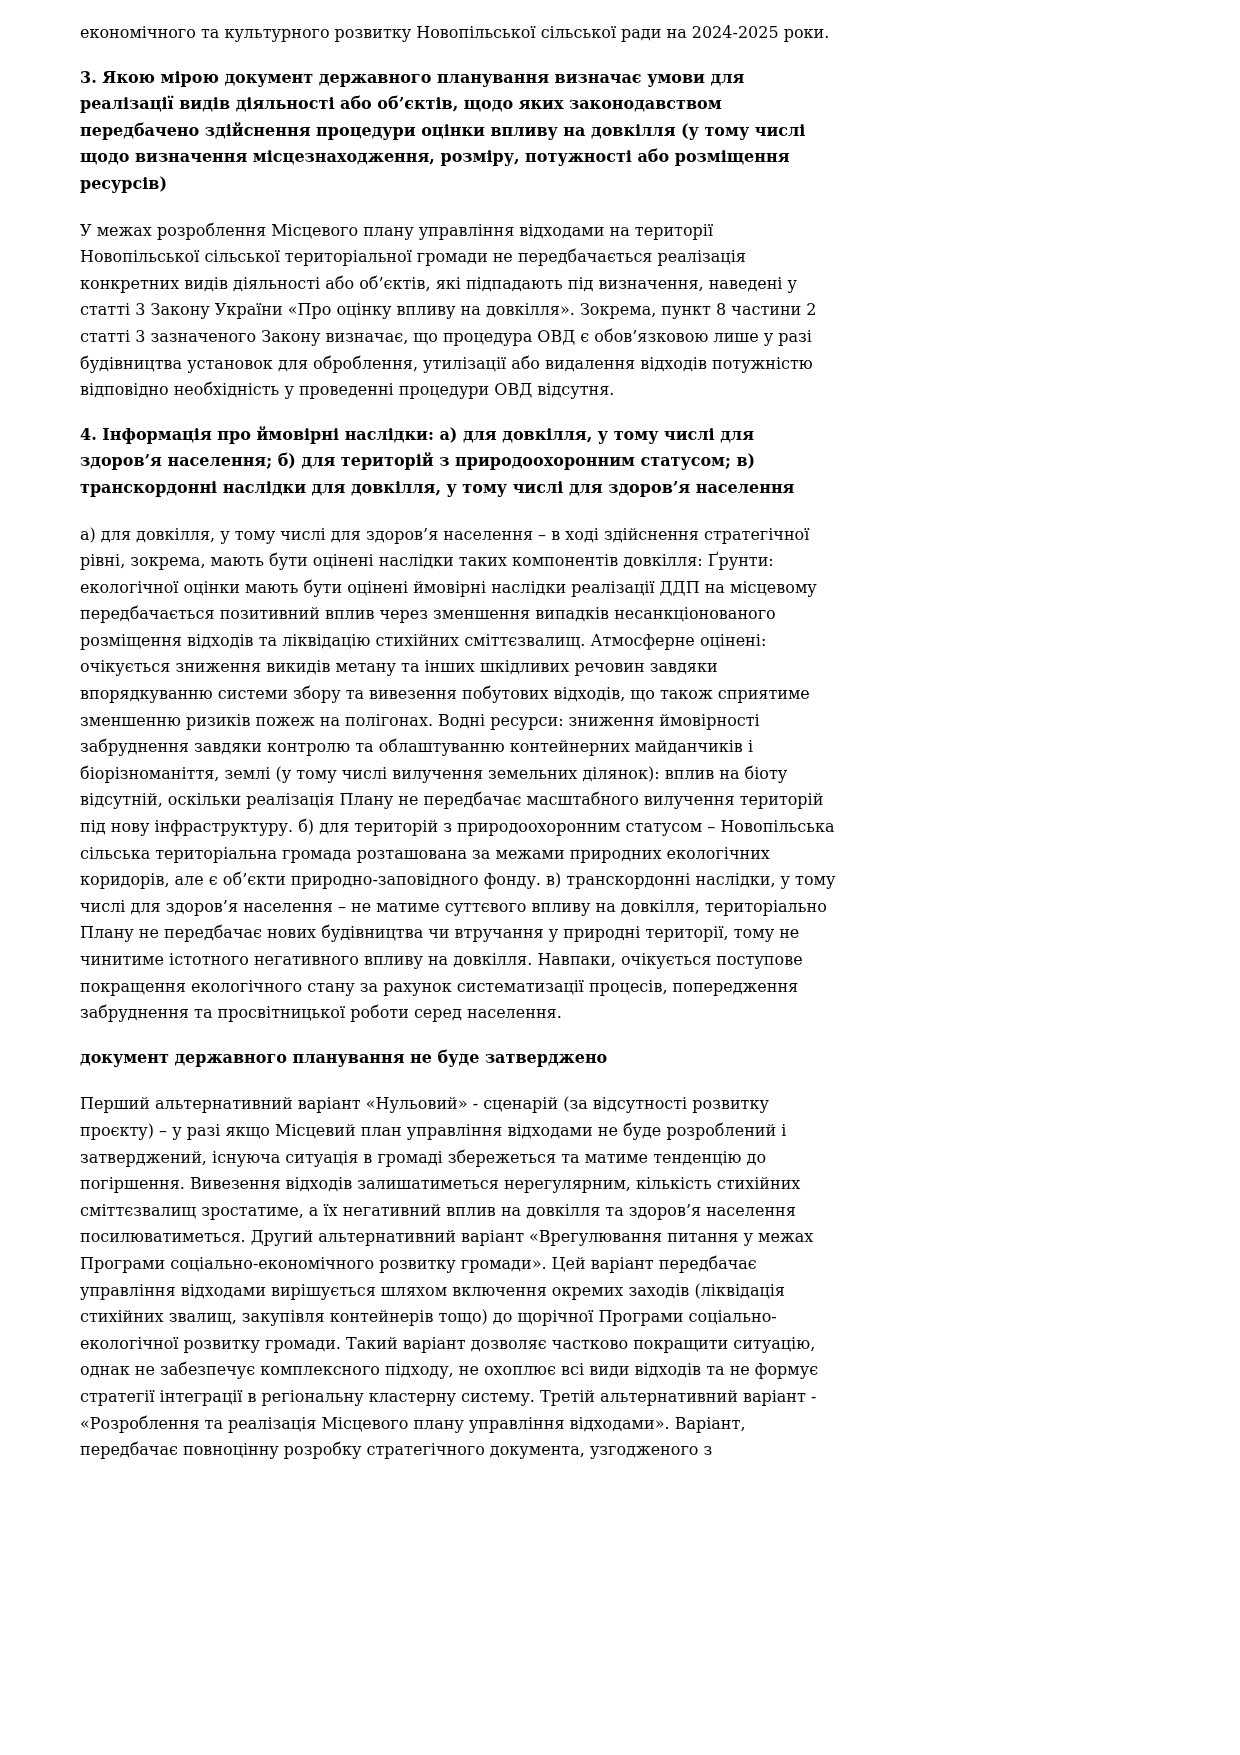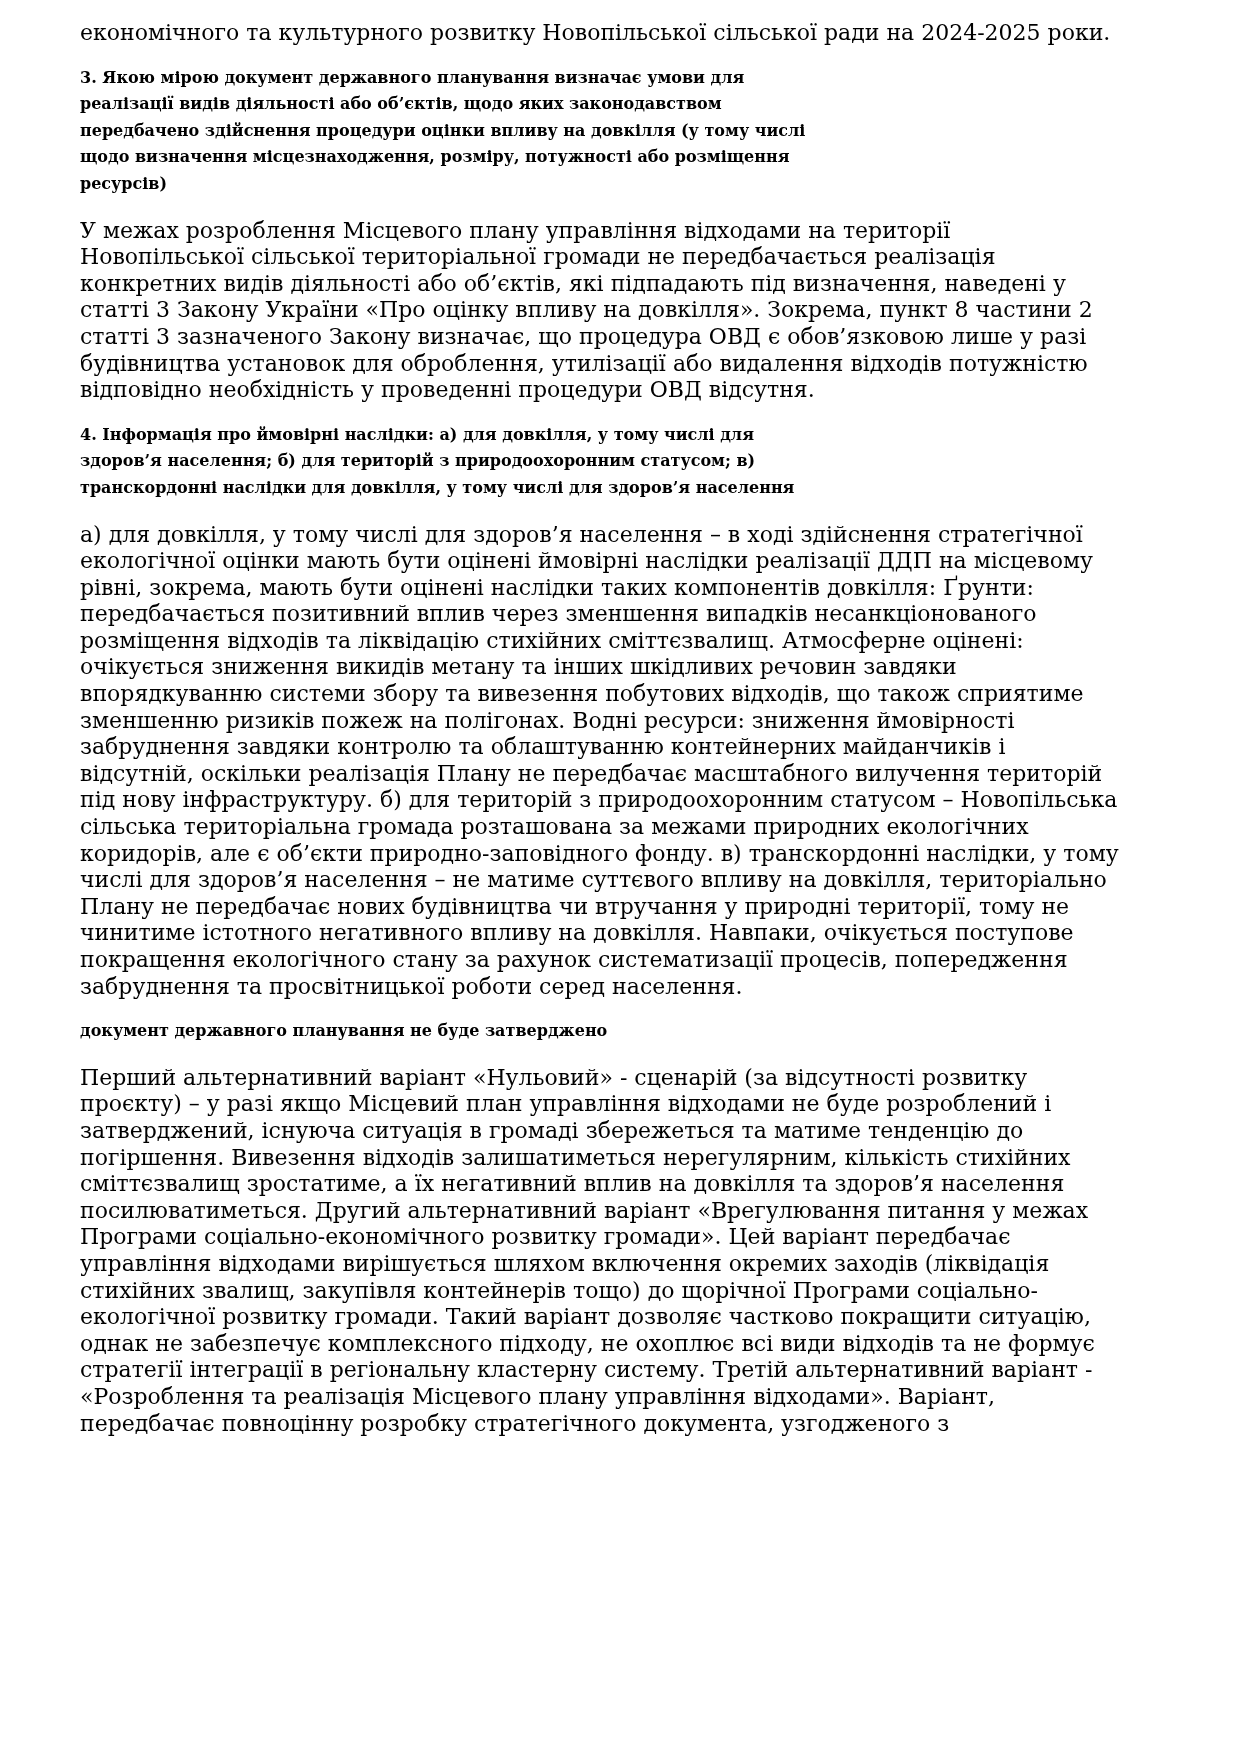--- a/index.html
+++ b/index.html
@@ -17,21 +17,21 @@
     }
     .page {
       position: absolute;
       left: 80px;
       top: 20px;
       width: 1100px;
     }
     .line {
       display: block;
       white-space: nowrap;
-      font-size: 22px;
+      font-size: 16px;
       line-height: 26.6px;
       height: 26.6px;
     }
     .heading .line {
       font-weight: bold;
       font-size: 16px;
     }
     .block { margin: 0; }
     .gap-h { height: 18px; }
     .gap-p { height: 20px; }
@@ -66,28 +66,29 @@
   <div class="gap-h"></div>
 
   <div class="block heading" id="s4h">
       <span class="line">4. Інформація про ймовірні наслідки: а) для довкілля, у тому числі для</span>
       <span class="line">здоров’я населення; б) для територій з природоохоронним статусом; в)</span>
       <span class="line">транскордонні наслідки для довкілля, у тому числі для здоров’я населення</span>
     </div>
   <div class="gap-p"></div>
   <div class="block" id="s4b">
       <span class="line">а) для довкілля, у тому числі для здоров’я населення – в ході здійснення стратегічної</span>
+      <span class="line">рівні, зокрема, мають бути оцінені наслідки таких компонентів довкілля: Ґрунти:</span>
       <span class="line">екологічної оцінки мають бути оцінені ймовірні наслідки реалізації ДДП на місцевому</span>
-      <span class="line">рівні, зокрема, мають бути оцінені наслідки таких компонентів довкілля: Ґрунти:</span>
       <span class="line">передбачається позитивний вплив через зменшення випадків несанкціонованого</span>
       <span class="line">розміщення відходів та ліквідацію стихійних сміттєзвалищ. Атмосферне оцінені:</span>
       <span class="line">очікується зниження викидів метану та інших шкідливих речовин завдяки</span>
       <span class="line">впорядкуванню системи збору та вивезення побутових відходів, що також сприятиме</span>
       <span class="line">зменшенню ризиків пожеж на полігонах. Водні ресурси: зниження ймовірності</span>
       <span class="line">забруднення завдяки контролю та облаштуванню контейнерних майданчиків і</span>
+      <span class="line">біорізноманіття, землі (у тому числі вилучення земельних ділянок): вплив на біоту</span>
       <span class="line">відсутній, оскільки реалізація Плану не передбачає масштабного вилучення територій</span>
       <span class="line">під нову інфраструктуру. б) для територій з природоохоронним статусом – Новопільська</span>
       <span class="line">сільська територіальна громада розташована за межами природних екологічних</span>
       <span class="line">коридорів, але є об’єкти природно-заповідного фонду. в) транскордонні наслідки, у тому</span>
       <span class="line">числі для здоров’я населення – не матиме суттєвого впливу на довкілля, територіально</span>
       <span class="line">Плану не передбачає нових будівництва чи втручання у природні території, тому не</span>
       <span class="line">чинитиме істотного негативного впливу на довкілля. Навпаки, очікується поступове</span>
       <span class="line">покращення екологічного стану за рахунок систематизації процесів, попередження</span>
       <span class="line">забруднення та просвітницької роботи серед населення.</span>
     </div>

